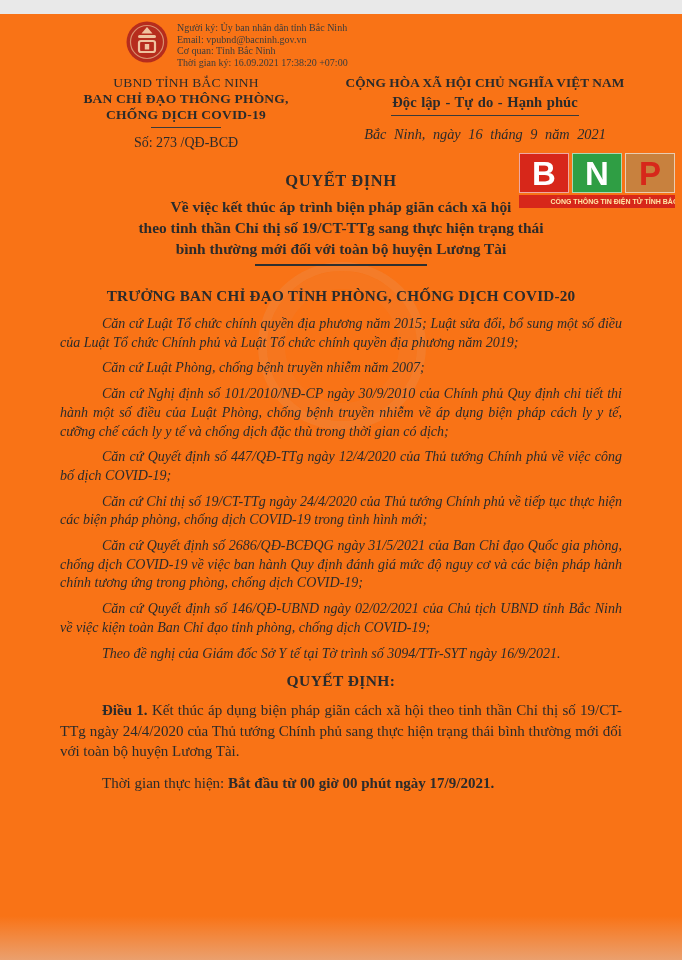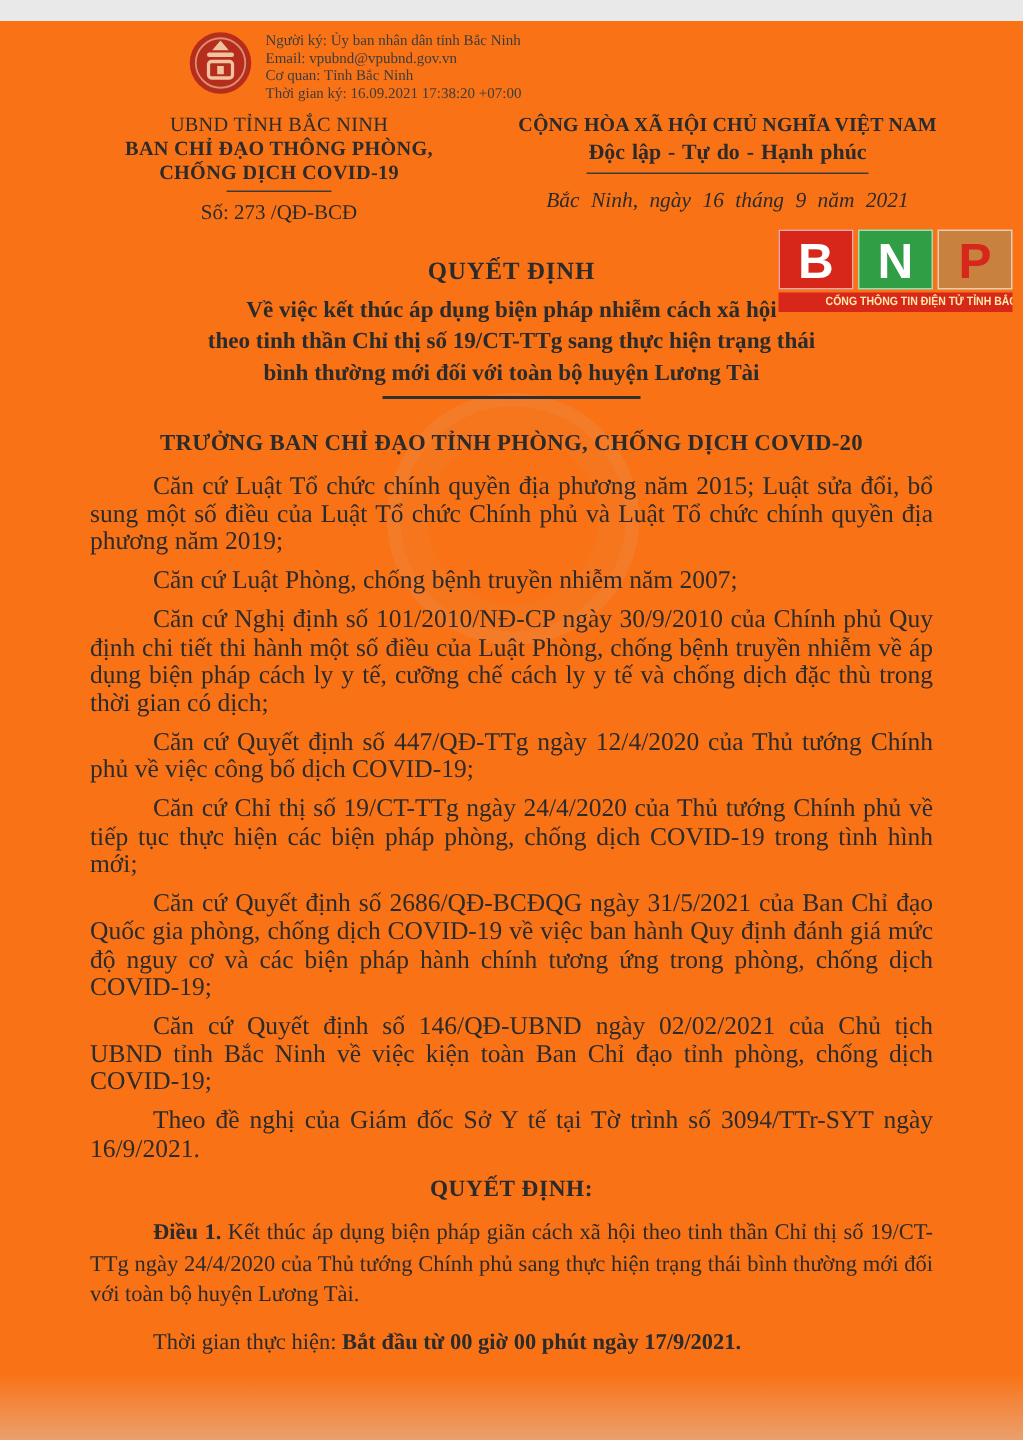--- a/index.html
+++ b/index.html
@@ -77,21 +77,21 @@
 
   .issuer-heading{
     margin-top:21px; text-align:center;
     font-size:15.2px; font-weight:bold; letter-spacing:.2px;
     position:relative; z-index:1;
   }
 
   
   .body{ margin:10px 60px 0 60px; position:relative; z-index:1; }
   .recital{
-    font-size:17px; line-height:18.7px;
+    font-style:italic; font-size:14px; line-height:18.7px;
     text-align:justify; text-indent:42px; margin-bottom:7px;
   }
   .decision-heading{
     text-align:center; font-weight:bold; font-size:15.5px;
     margin:9px 0 1px; letter-spacing:.4px;
   }
   .article{
     font-size:15px; line-height:20.5px; text-align:justify;
     text-indent:42px; margin-top:10px;
   }
@@ -108,21 +108,21 @@
     <svg width="44" height="44" viewBox="0 0 44 44">
       <circle cx="22" cy="22" r="20.5" fill="#b62c1d"></circle>
       <circle cx="22" cy="22" r="16.5" fill="none" stroke="#d9906e" stroke-width="1.2"></circle>
       <path d="M22 7 L27.5 13.5 L16.5 13.5 Z" fill="#efc39f"></path>
       <rect x="13" y="15" width="18" height="3" rx="1.5" fill="#efc39f"></rect>
       <rect x="14" y="21" width="16" height="11" rx="2" fill="none" stroke="#efc39f" stroke-width="2.2"></rect>
       <rect x="19.8" y="24" width="4.4" height="5.5" fill="#efc39f"></rect>
     </svg>
     <div class="sig-lines">
       <div>Người ký: Ủy ban nhân dân tỉnh Bắc Ninh</div>
-      <div>Email: vpubnd@vpubnd.gov.vn</div>
+      <div>Email: vpubnd@bacninh.gov.vn</div>
       <div>Cơ quan: Tỉnh Bắc Ninh</div>
       <div>Thời gian ký: 16.09.2021 17:38:20 +07:00</div>
     </div>
   </div>
 
   <div class="header-row">
     <div class="header-left">
       <div class="hl-1">UBND TỈNH BẮC NINH</div>
       <div class="hl-2">BAN CHỈ ĐẠO THÔNG PHÒNG,</div>
       <div class="hl-3">CHỐNG DỊCH COVID-19</div>
@@ -145,21 +145,21 @@
     </div>
     <div class="bnp-strip">
       <span>CỔNG THÔNG TIN ĐIỆN TỬ TỈNH BẮC NINH</span>
     </div>
   </div>
 
   <div class="watermark"></div>
 
   <div class="title-block">
     <div class="title-heading">QUYẾT ĐỊNH</div>
-    <div class="title-sub first">Về việc kết thúc áp dụng biện pháp nhiễm cách xã hội</div>
+    <div class="title-sub first">Về việc kết thúc áp trình biện pháp giãn cách xã hội</div>
     <div class="title-sub">theo tinh thần Chỉ thị số 19/CT-TTg sang thực hiện trạng thái</div>
     <div class="title-sub">bình thường mới đối với toàn bộ huyện Lương Tài</div>
     <div class="rule-title"></div>
   </div>
 
   <div class="issuer-heading">TRƯỞNG BAN CHỈ ĐẠO TỈNH PHÒNG, CHỐNG DỊCH COVID-20</div>
 
   <div class="body">
     <p class="recital">Căn cứ Luật Tổ chức chính quyền địa phương năm 2015; Luật sửa đổi, bổ sung một số điều của Luật Tổ chức Chính phủ và Luật Tổ chức chính quyền địa phương năm 2019;</p>
     <p class="recital">Căn cứ Luật Phòng, chống bệnh truyền nhiễm năm 2007;</p>

